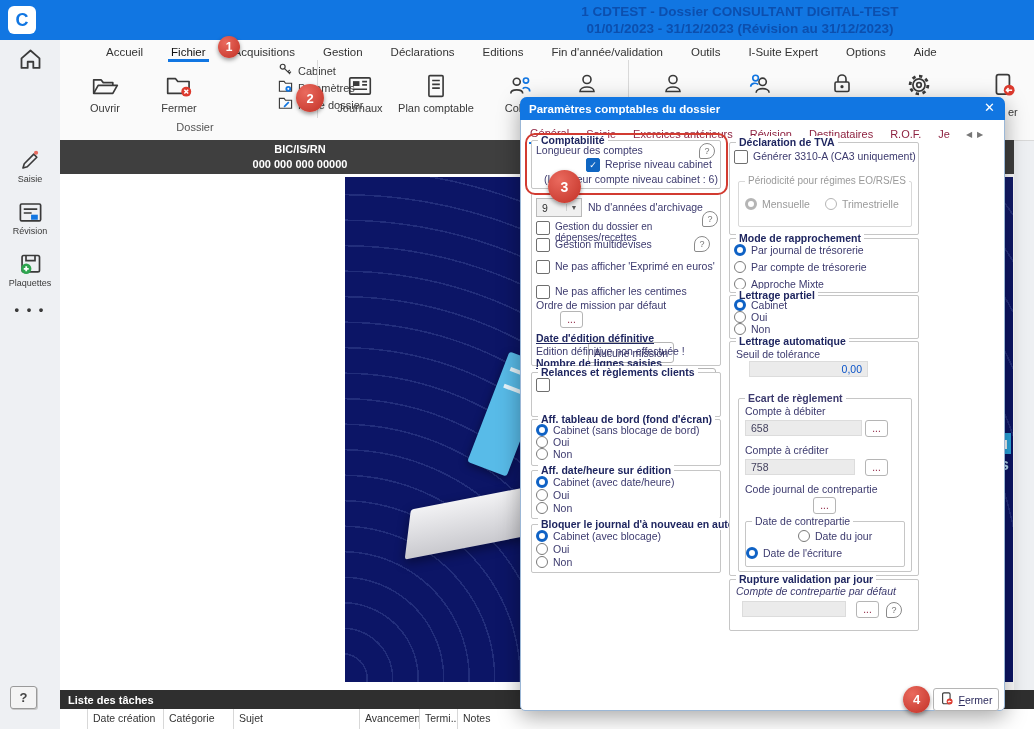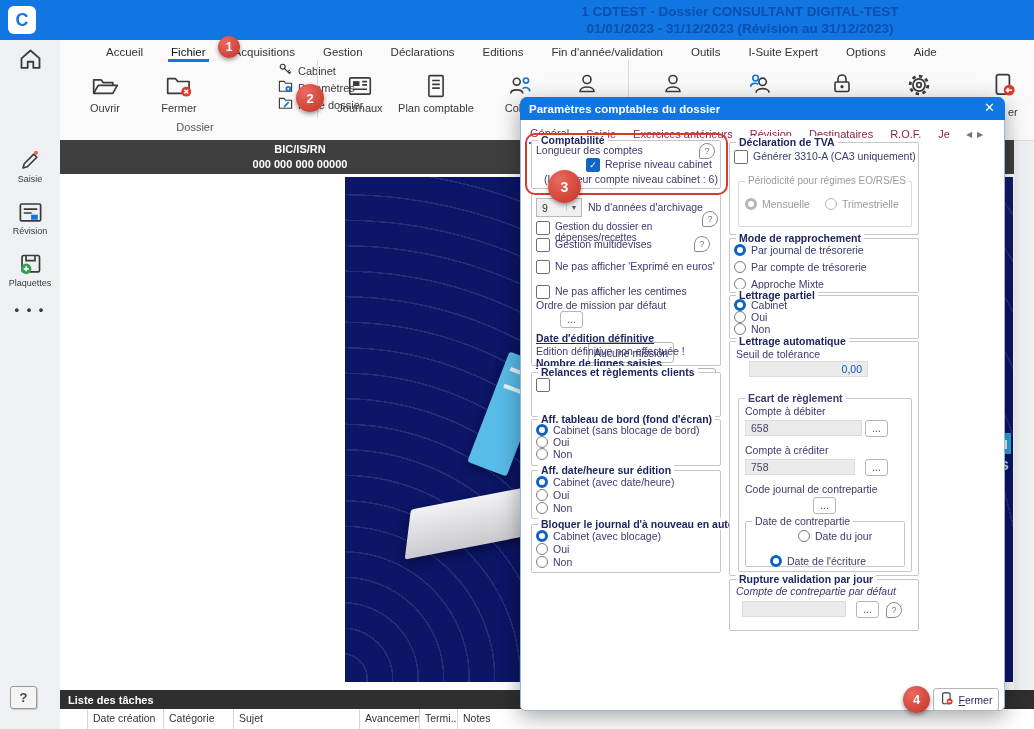--- a/index.html
+++ b/index.html
@@ -541,21 +541,21 @@
         </div>
       <button class="browse" style="left:126px;top:60px;">...</button>
       <span class="dlabel" style="left:6px;top:84px;">Code journal de contrepartie</span>
       <button class="browse" style="left:74px;top:98px;">...</button>
       <div class="fs-sub fs" style="left:6px;top:122px;width:158px;height:44px;">
         <span class="fs-title" style="font-weight:normal;color:#3c3a6e;">Date de contrepartie</span>
         <div class="rdrow" style="left:8px;top:8px;margin-left:44px;">
             <span class="rd"></span>
             <span>Date du jour</span>
           </div>
-        <div class="rdrow" style="left:24px;top:25px;margin-top:8px;">
+        <div class="rdrow" style="left:0;top:25px;">
             <span class="rd on"></span>
             <span>Date de l'écriture</span>
           </div>
       </div>
     </div>
   </div>
 
   <div class="fs" style="left:208px;top:481px;width:188px;height:50px;">
     <span class="fs-title">Rupture validation par jour</span>
     <span class="dlabel" style="left:6px;top:5px;font-style:italic;">Compte de contrepartie par défaut</span>

